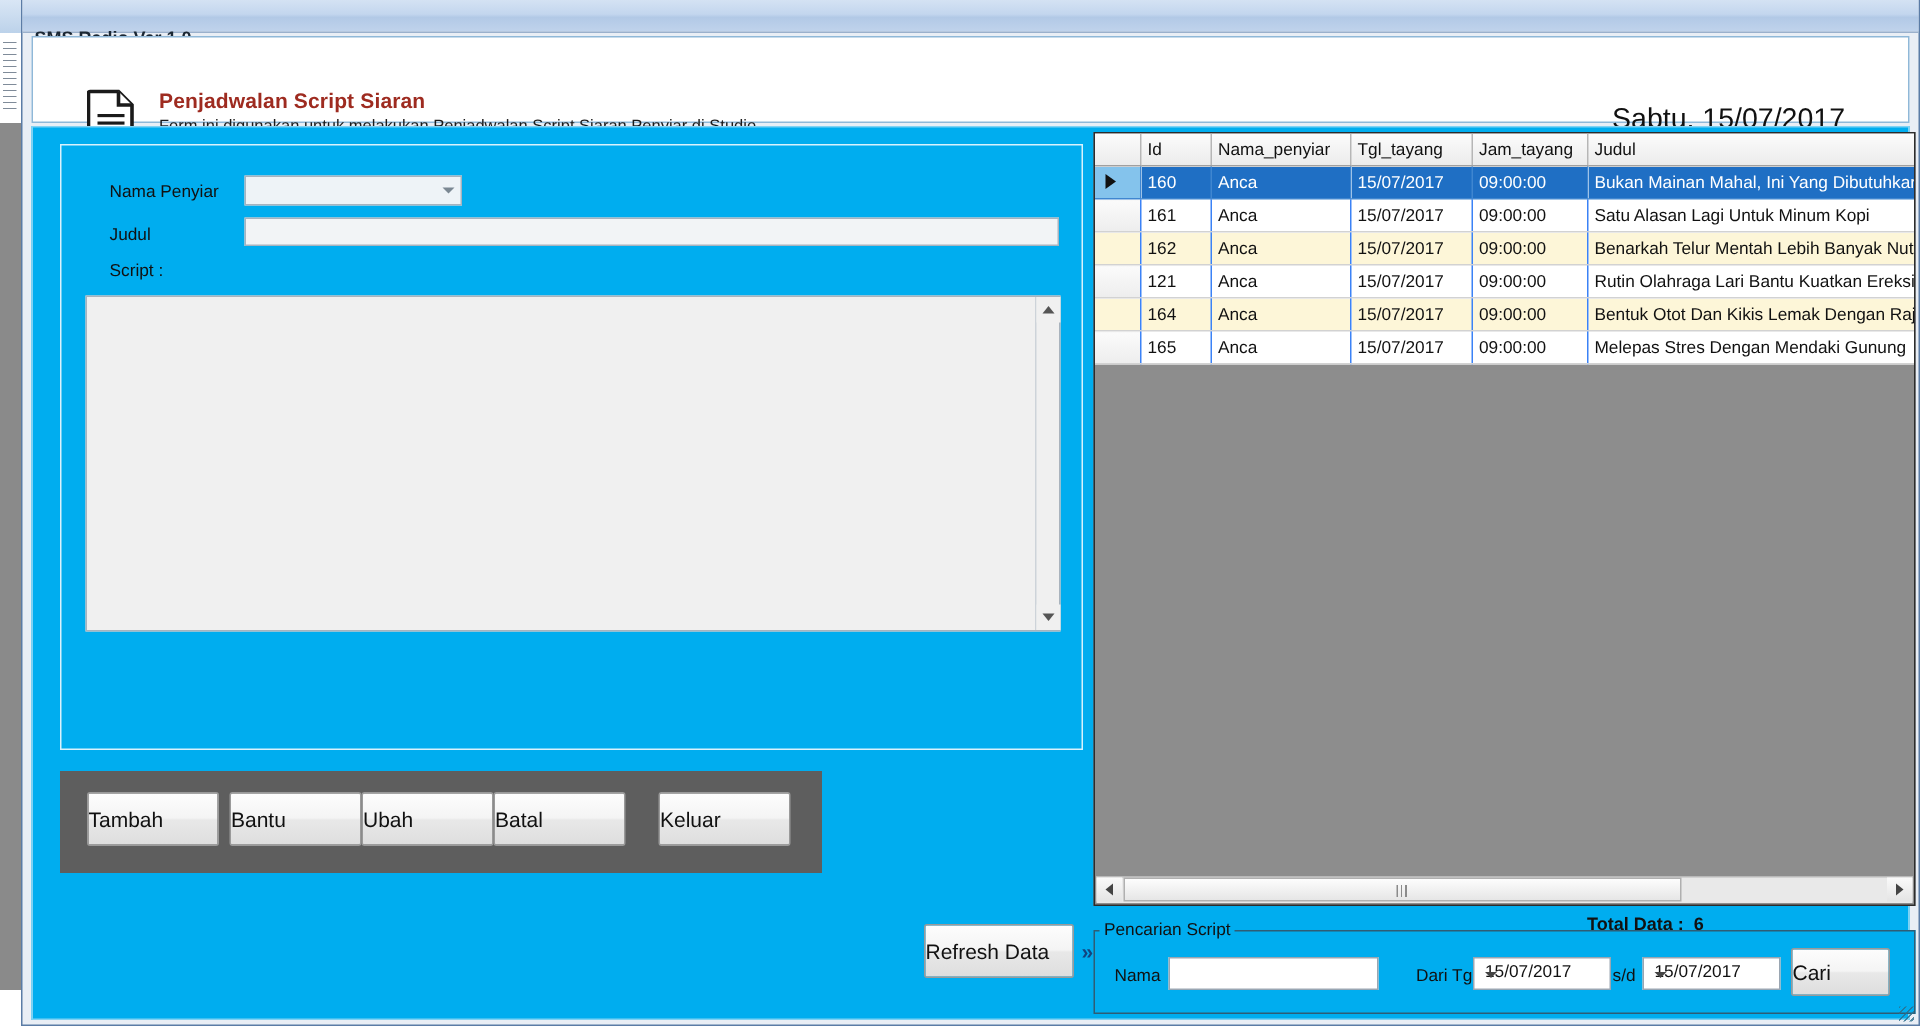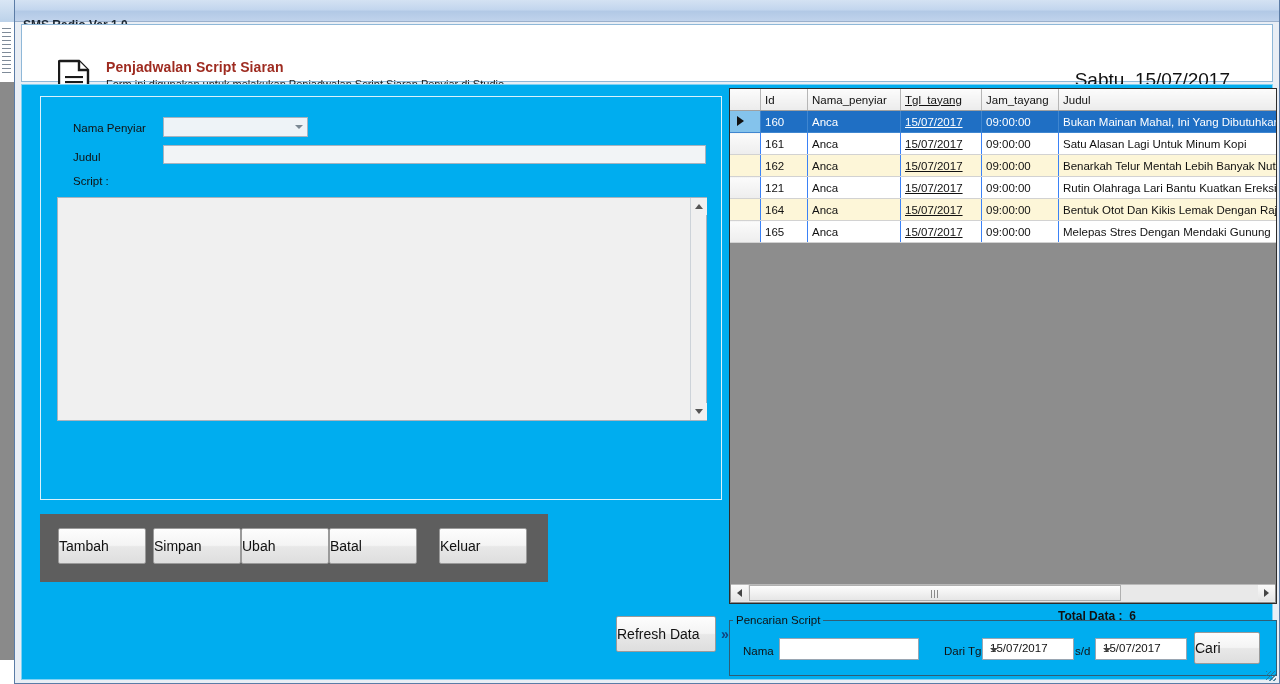--- a/index.html
+++ b/index.html
@@ -83,21 +83,21 @@
   
   .grid-wrap{position:absolute;left:714px;top:88px;width:548px;height:516px;
     background:#8d8d8d;border:1px solid #2c2c2c;box-sizing:border-box;}
   .grid-scroll{position:absolute;left:0;top:0;width:546px;height:620px;overflow:hidden;}
   table.grid{border-collapse:collapse;table-layout:fixed;width:570px;background:#fff;}
   table.grid th{height:21px;background:linear-gradient(to bottom,#fcfcfc,#ececec);
     border-right:1px solid #b6b6b6;border-bottom:1px solid #a0a0a0;
     font-size:11.5px;font-weight:normal;color:#111;text-align:left;padding:0 4px;white-space:nowrap;}
   table.grid td{height:21px;border-right:1px solid #3b82f6;border-bottom:1px solid #d2d2d2;
     font-size:11.5px;color:#111;padding:0 4px;white-space:nowrap;overflow:hidden;}
-  .c-sel{width:22px;} .c-id{width:38px;} .c-np{width:84px;} .c-tgl{width:72px;text-decoration:underline;}
+  .c-sel{width:22px;} .c-id{width:38px;} .c-np{width:84px;} .c-tgl{width:72px;}
   .c-jam{width:68px;} .c-jud{width:246px;}
   tr.alt td{background:#fdf6d8;}
   tr.selected td{background:#1f6fc4;color:#fff;border-right:1px solid #3f86d0;border-bottom:1px solid #3f86d0;}
   td.selcol{background:linear-gradient(to bottom,#fbfbfb,#ededed);border-right:1px solid #b6b6b6;position:relative;}
   tr.selected td.selcol{background:#84c3ec;}
   .rowptr{position:absolute;left:7px;top:5px;width:0;height:0;border-top:5px solid transparent;
     border-bottom:5px solid transparent;border-left:7px solid #111;}
 
   .hscroll{position:absolute;left:1px;bottom:1px;width:544px;height:18px;
     background:#e9e9e9;border-top:1px solid #b9b9b9;box-sizing:border-box;}
@@ -193,21 +193,21 @@
         <div class="dtp">
           <span class="d">15</span>
           <span class="m">Juli</span>
           <span class="y">2017</span>
           <span class="combo-arrow"></span>
         </div>
       </div>
 
       <div class="btnbar">
         <div class="btn small" style="left:18px;">Tambah</div>
-        <div class="btn small" style="left:113px;">Simpan</div>
+        <div class="btn small" style="left:113px;">Bantu</div>
         <div class="btn small" style="left:201px;">Ubah</div>
         <div class="btn small" style="left:289px;">Batal</div>
         <div class="btn small" style="left:399px;">Keluar</div>
       </div>
       <div class="btn refresh">Refresh Data</div>
       <div class="chev">»</div>
 
     </div>
 
     <div class="grid-wrap">

